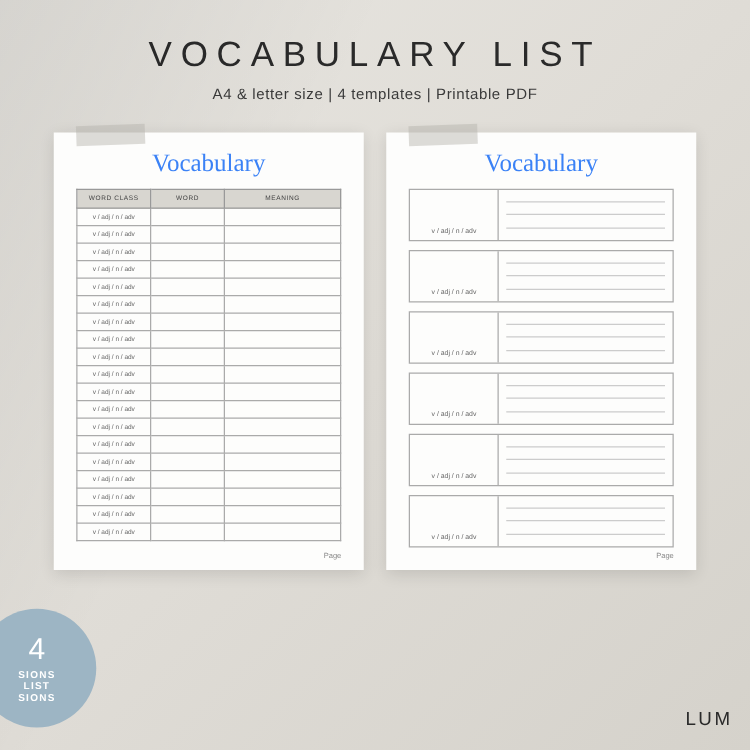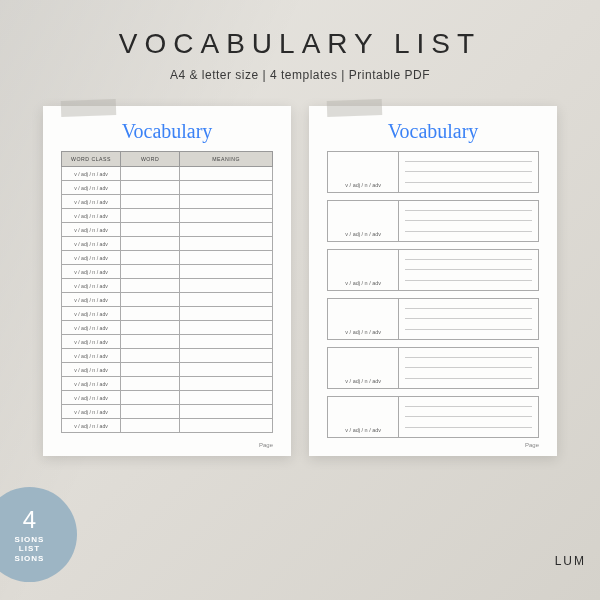--- a/index.html
+++ b/index.html
@@ -142,23 +142,23 @@
     font-weight: 300;
   }
   .badge-txt {
     font-size: 8px;
     letter-spacing: 1px;
     font-weight: 700;
     text-align: center;
   }
   .brand {
     position: absolute;
-    bottom: 32px;
+    bottom: 16px;
     right: 14px;
-    font-size: 12px;
+    font-size: 15px;
     letter-spacing: 2px;
     color: #2a2a2a;
   }
   .shadow-diag {
     position: absolute;
     top: 0; left: 0;
     width: 600px; height: 600px;
     background: linear-gradient(115deg, rgba(0,0,0,0.08) 0%, transparent 35%);
     pointer-events: none;
   }

